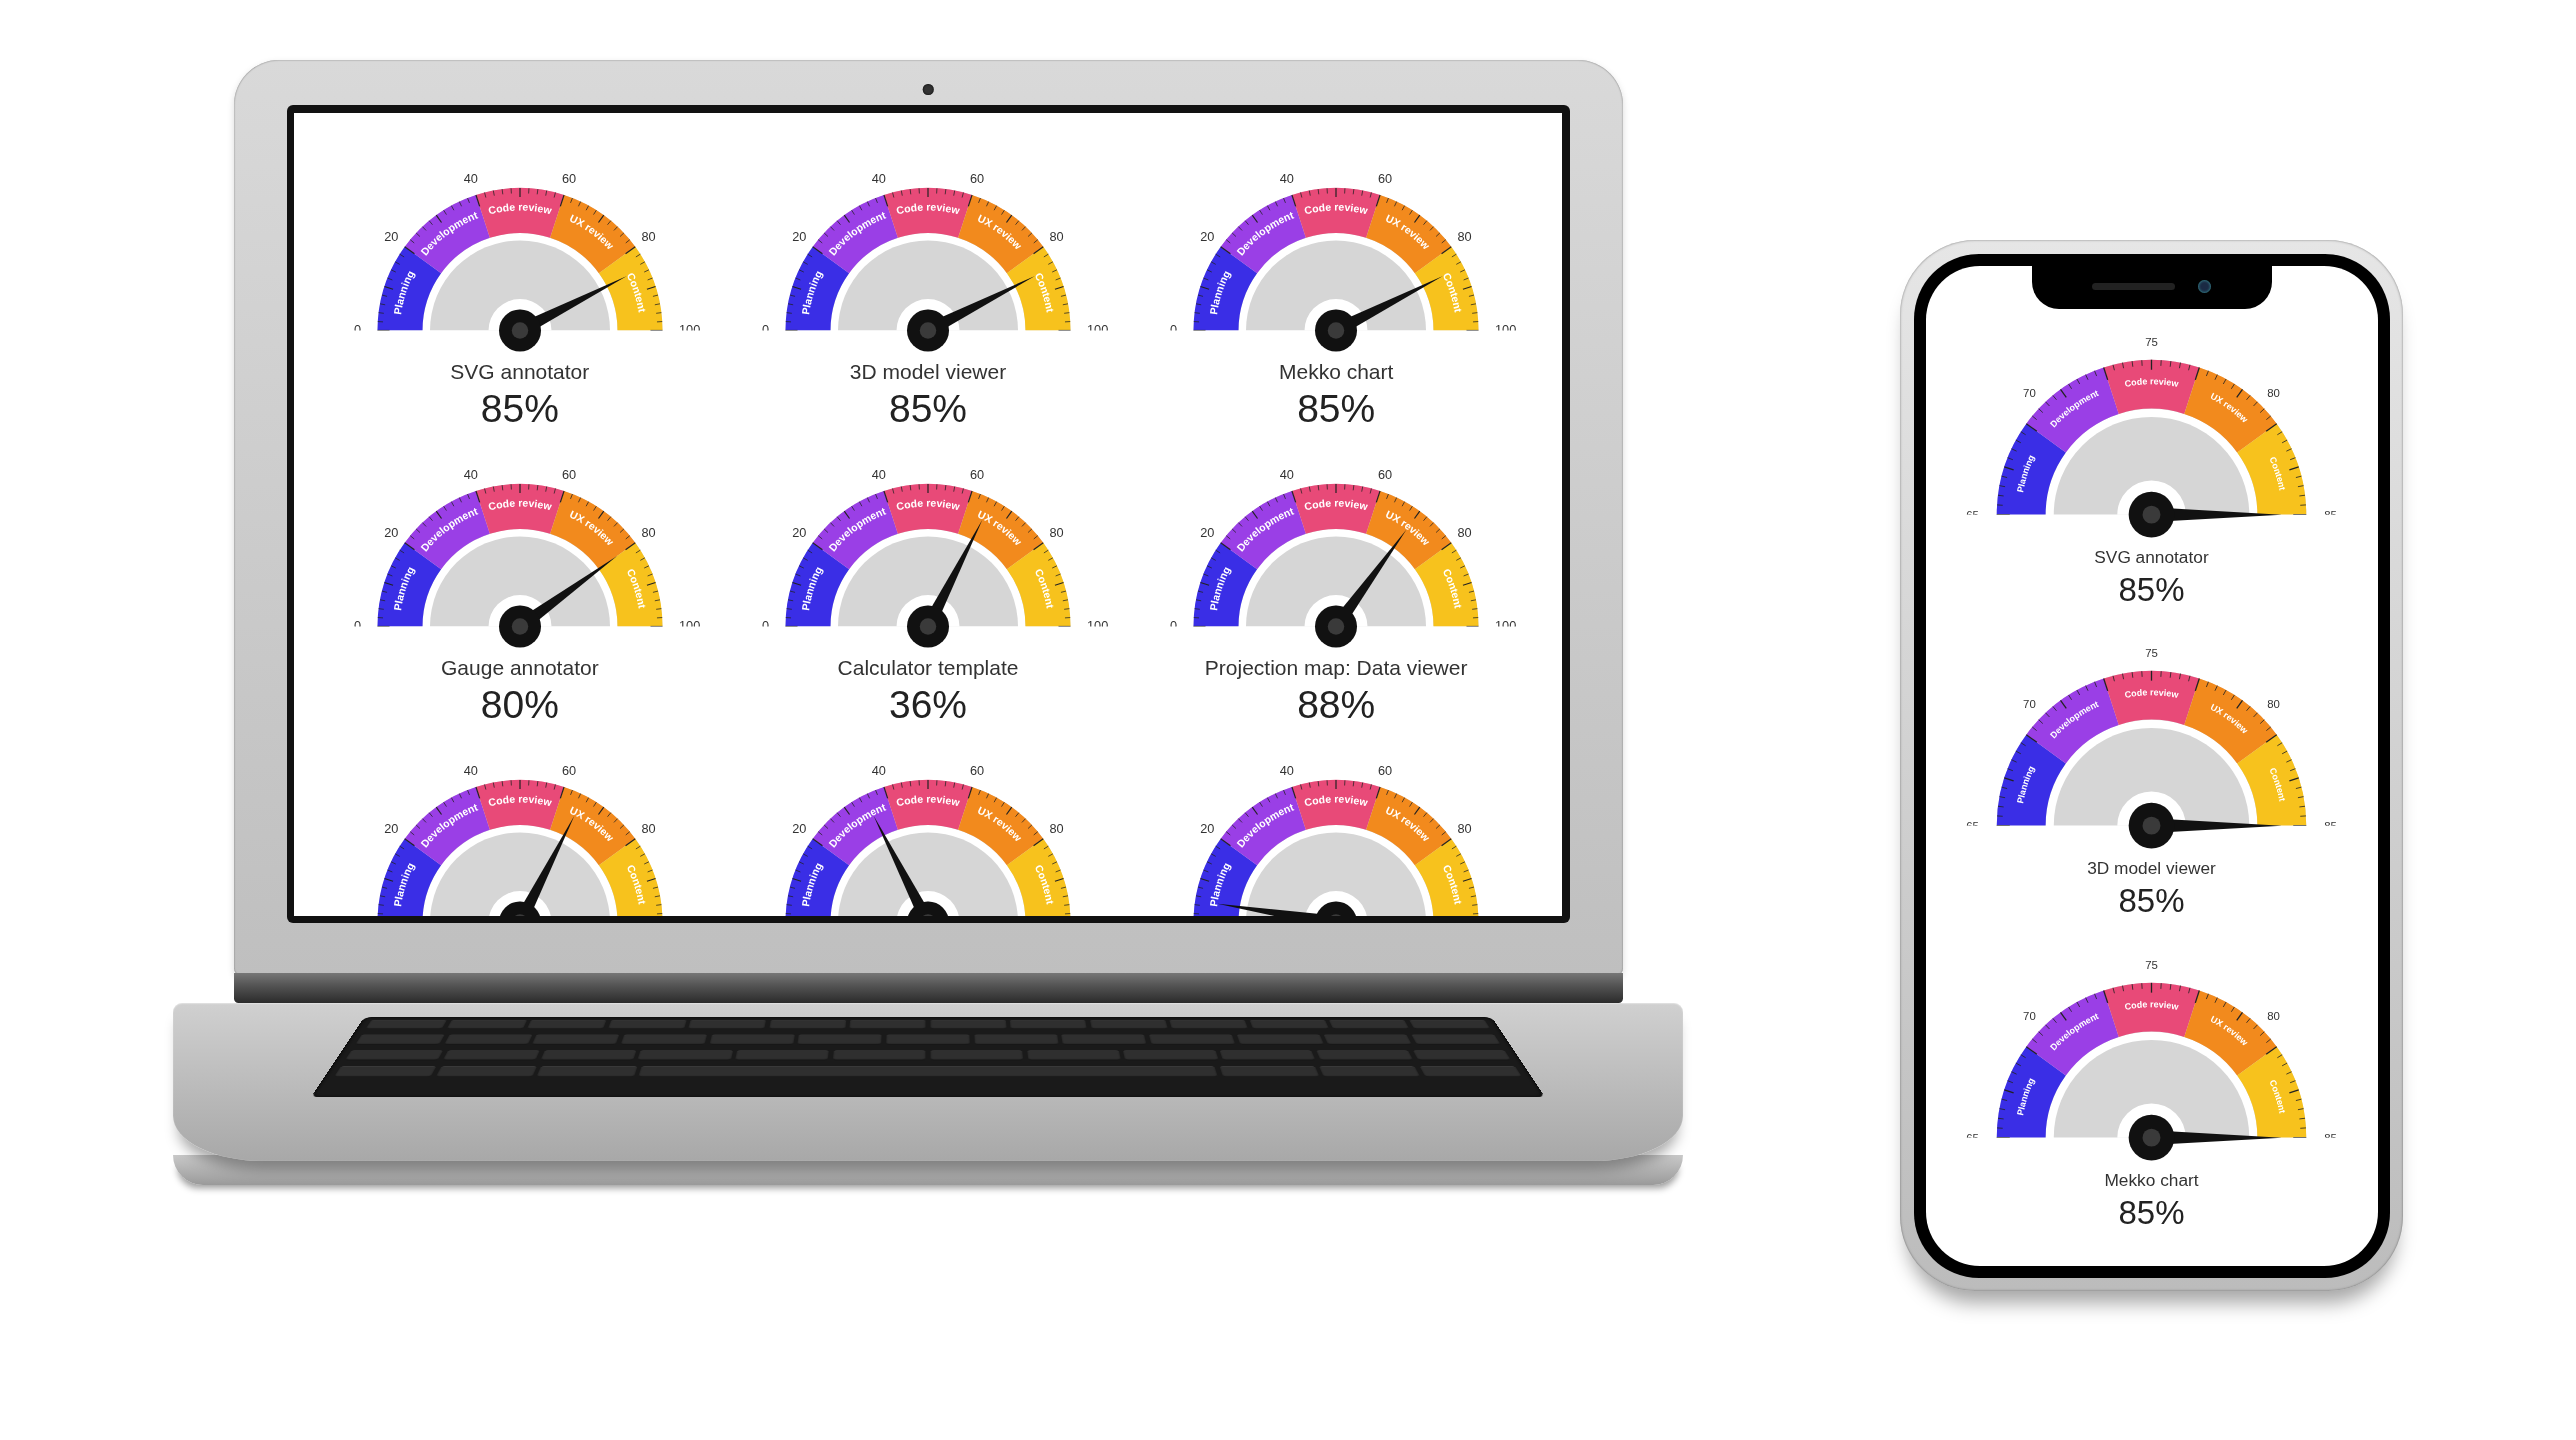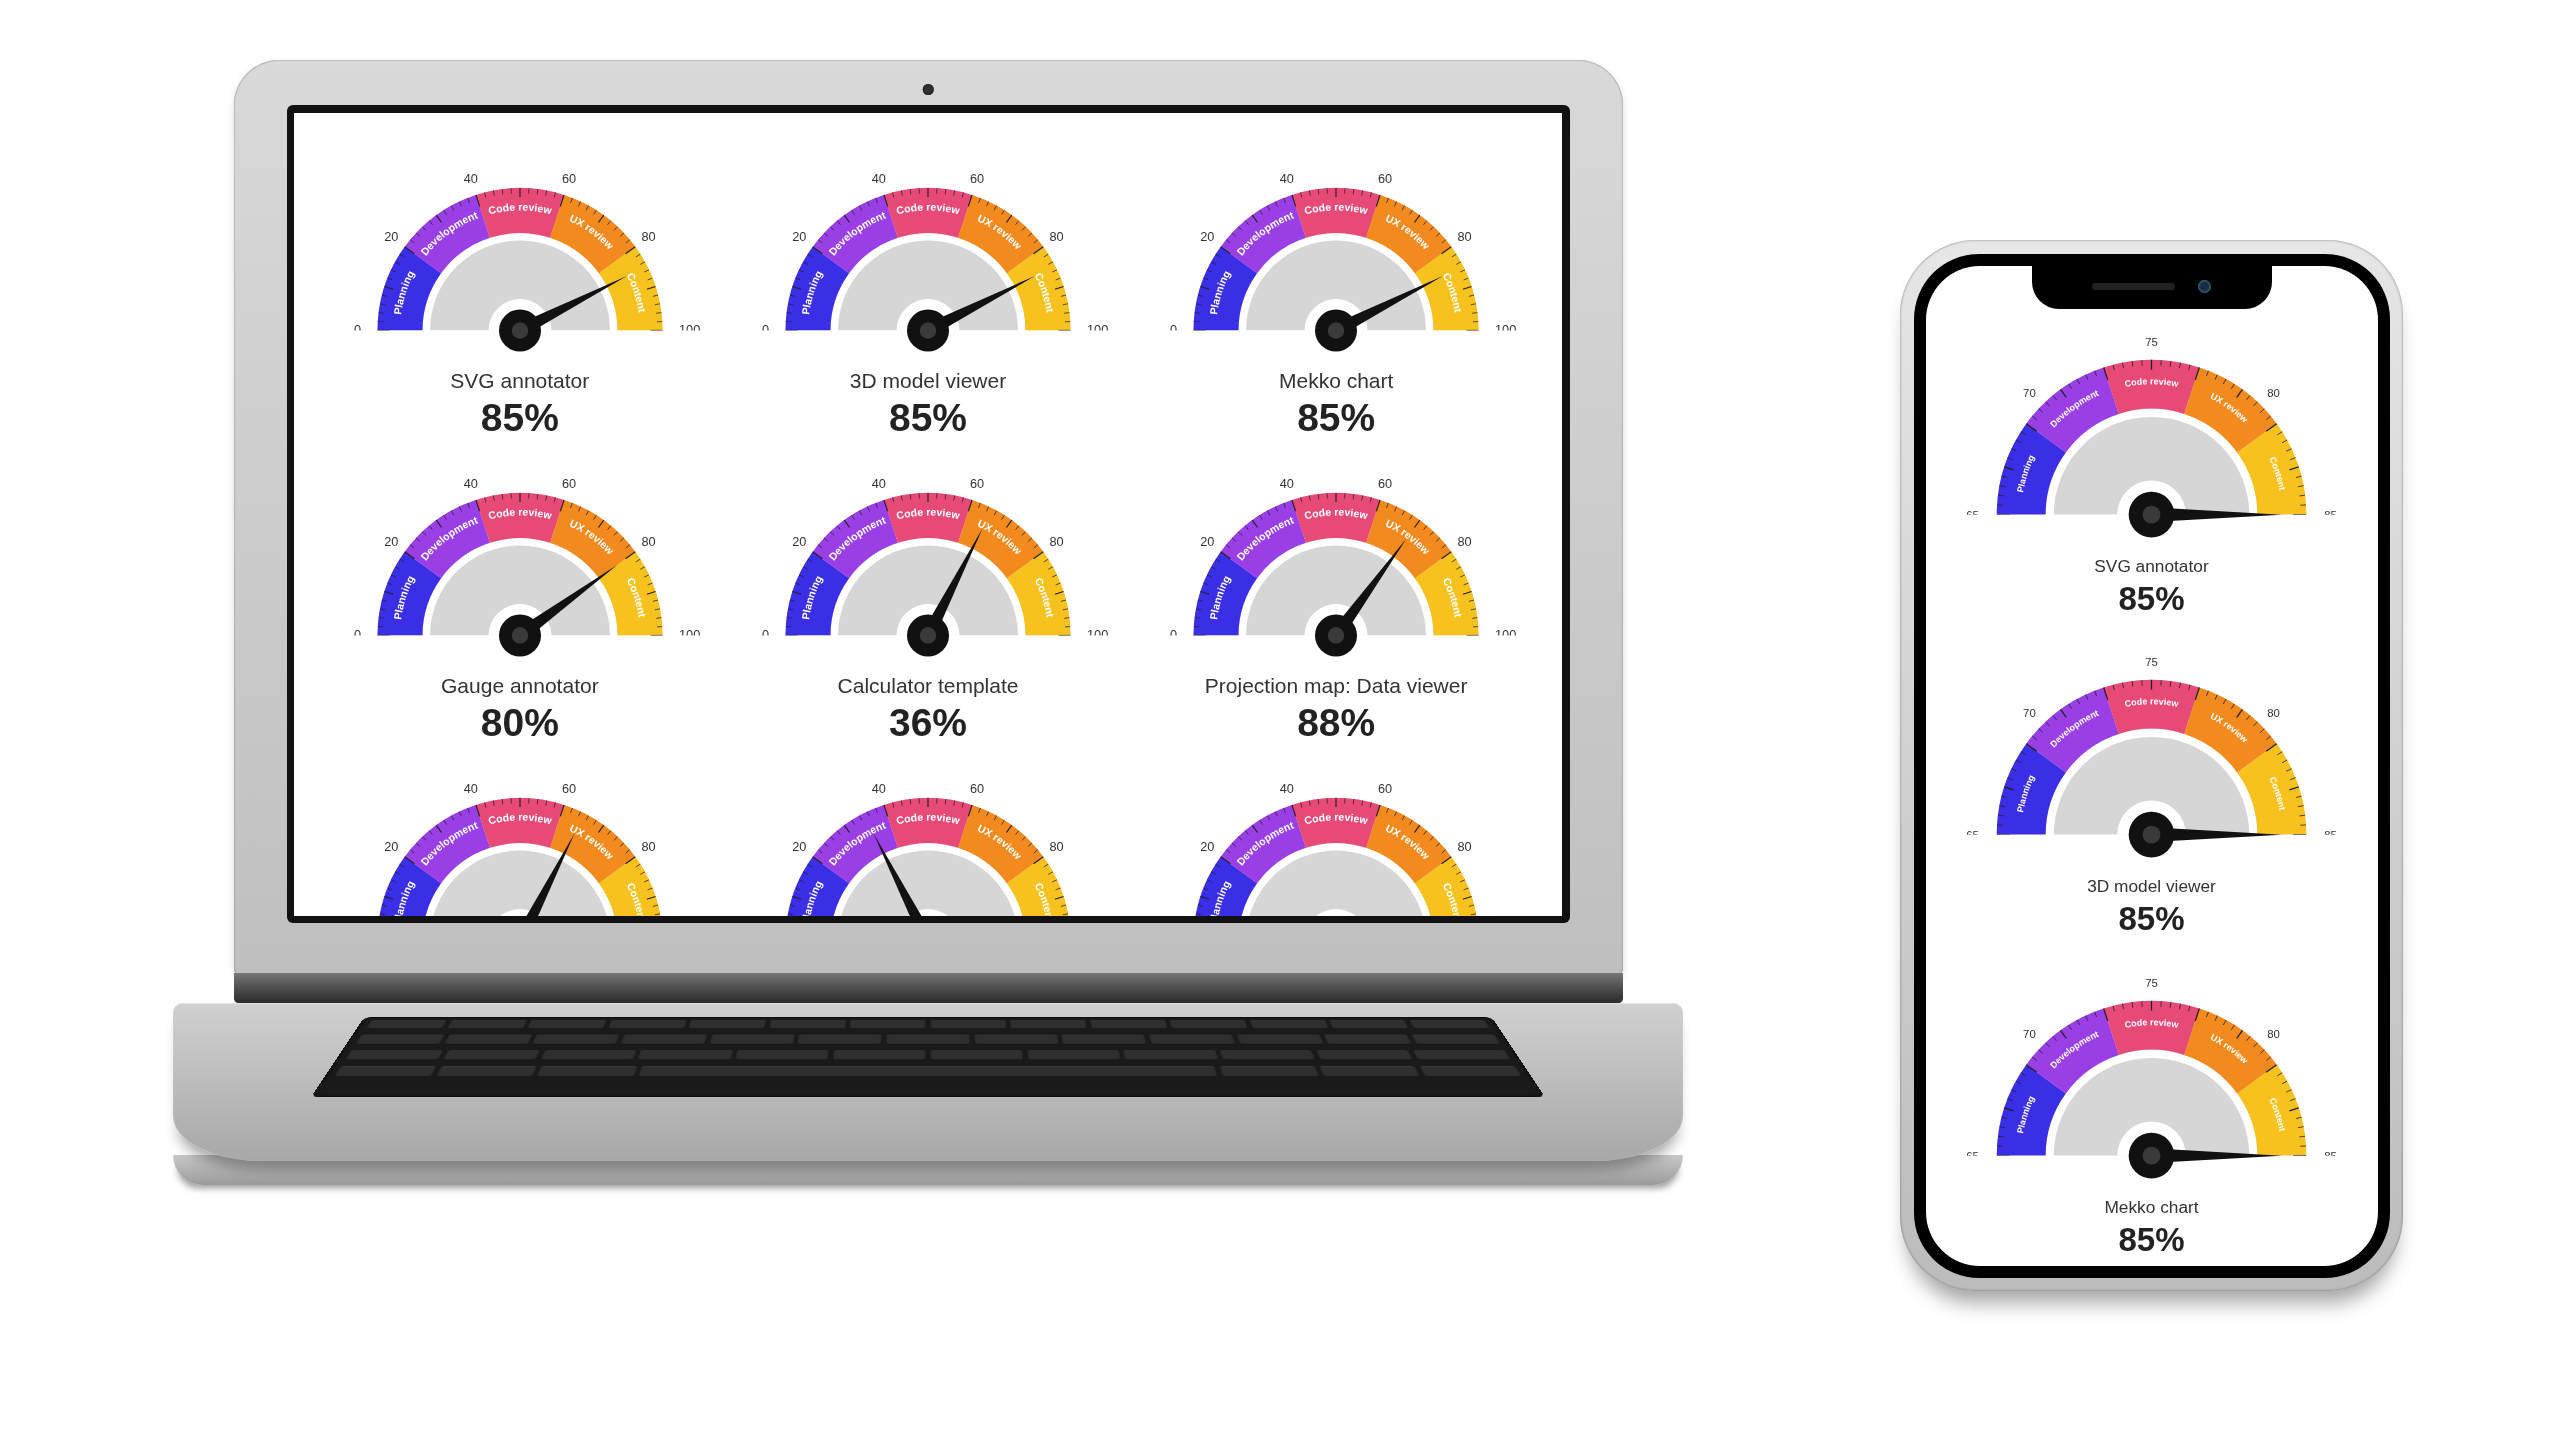--- a/index.html
+++ b/index.html
@@ -125,27 +125,27 @@
   .col1 { display:flex; flex-direction:column; gap: 13.5px; }
 
   .gauge-cell { display:flex; flex-direction:column; align-items:center; justify-content:flex-start; }
   .gauge-svg-wrap { width: 100%; display:flex; justify-content:center; }
   .phone .gauge-svg-wrap svg { width: 391px; height: auto; }
   .laptop .gauge-svg-wrap svg { width: 360px; height: auto; }
 
   .gauge-title {
     font-size: 21px;
     color:#333;
-    margin-top: 9px;
+    margin-top: 0;
     text-align:left;
     font-weight:400;
   }
   .gauge-value {
     font-size: 39px;
-    font-weight:700;
+    font-weight:400;
     color:#222;
     margin-top: 3px;
     text-align:center;
   }
   .phone .gauge-title { font-size: 17.3px; }
   .phone .gauge-value { font-size: 33px; }
 
   
   .ticklabel { font-size: 17px; fill:#333; font-family:inherit; }
   .seglabel  { font-size: 14px; fill:#fff; font-family:inherit; font-weight:600; }

